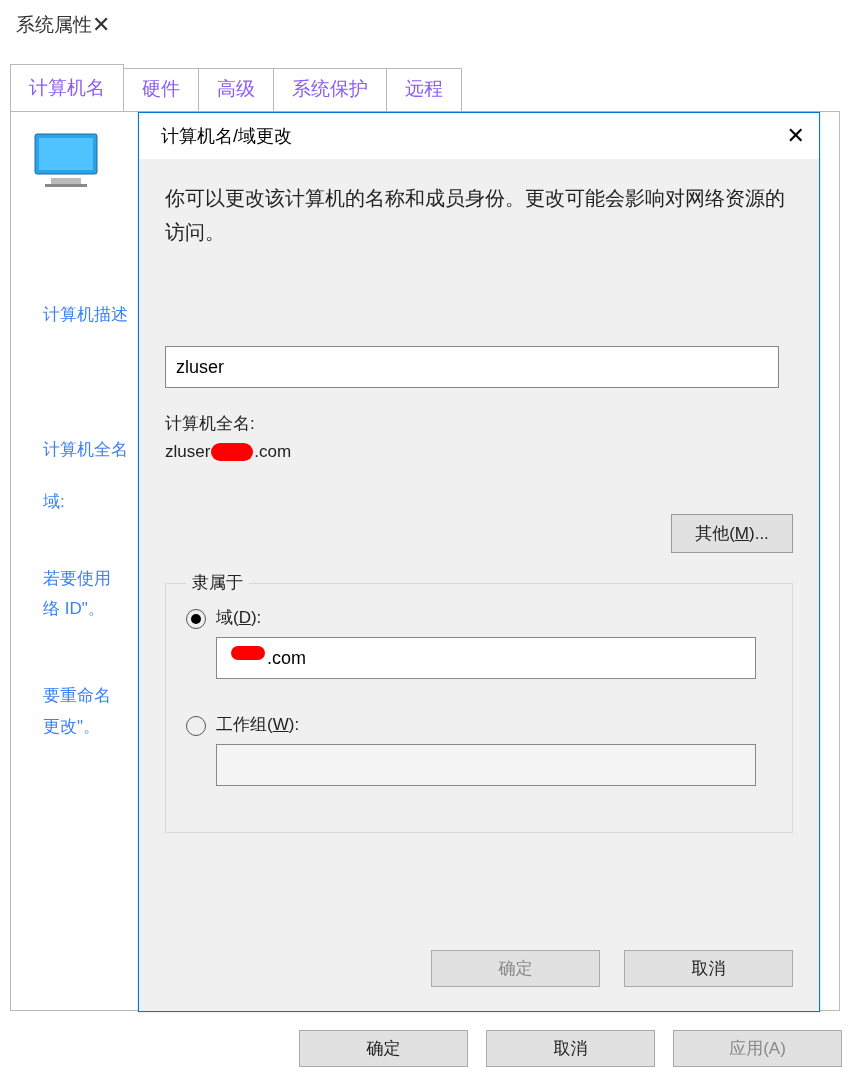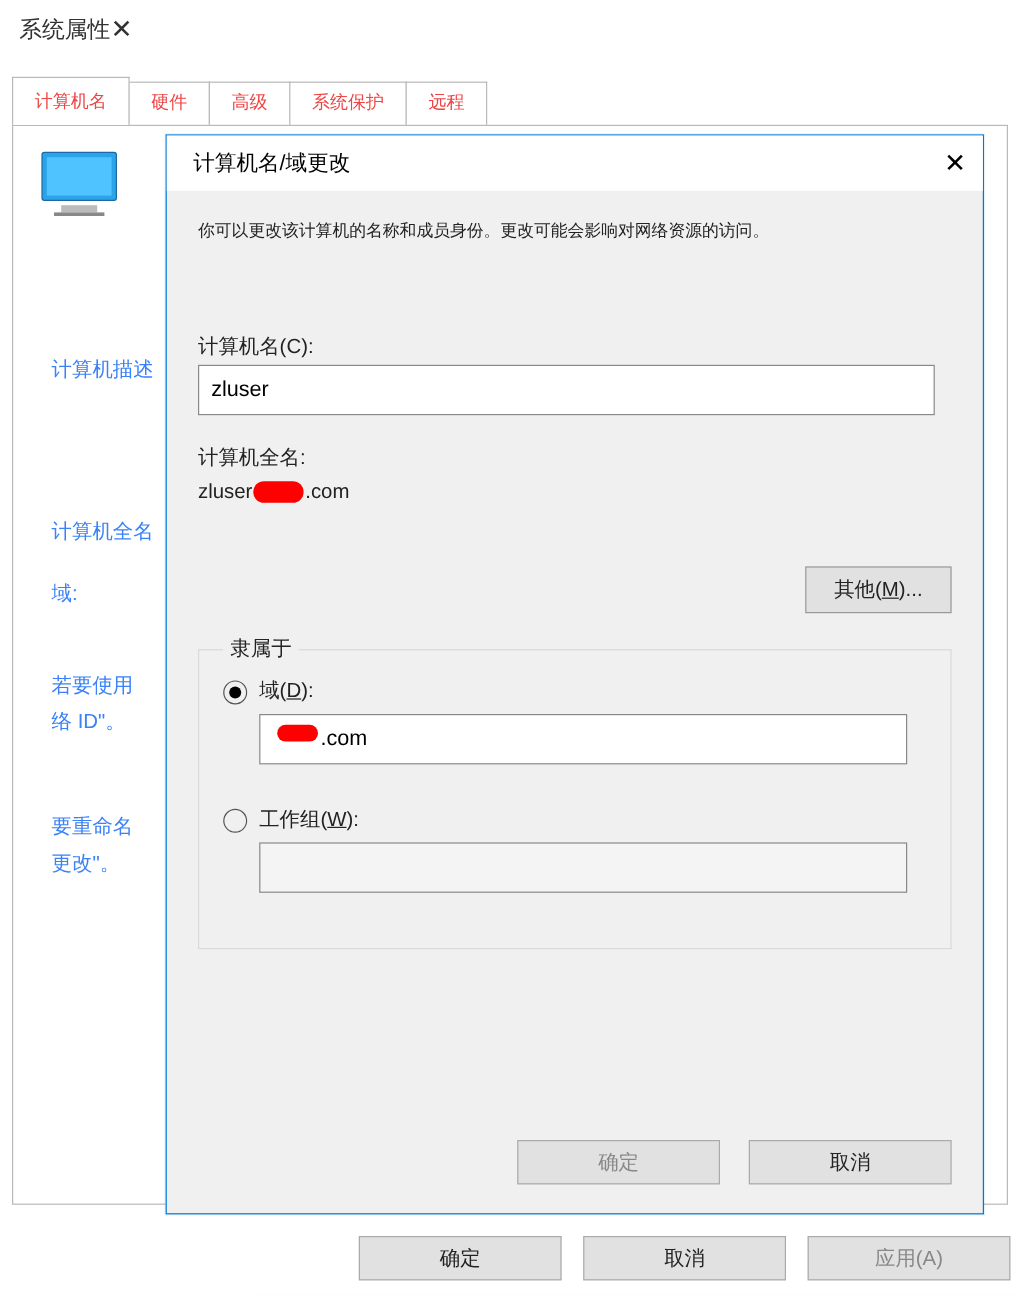--- a/index.html
+++ b/index.html
@@ -39,25 +39,25 @@
   
   .tabs {
     display: flex;
     position: relative;
   }
   .tab {
     border: 1px solid #b9b9b9;
     border-bottom: none;
     background: #fff;
     padding: 10px 18px;
-    font-size: 15px;
+    font-size: 19px;
     position: relative;
     margin-right: -1px;
     cursor: pointer;
-    color: #ef4444;
+    color: #8b5cf6;
   }
   .tab.inactive {
     top: 4px;
     padding-top: 7px;
   }
   .tab.active {
     z-index: 2;
     background: #fff;
   }
 
@@ -131,23 +131,23 @@
   }
   .inner-close {
     font-size: 22px;
     cursor: pointer;
   }
   .inner-body {
     padding: 22px 26px 0 26px;
     color: #222;
   }
   .intro {
-    font-size: 14px;
+    font-size: 20px;
     line-height: 1.7;
-    margin-bottom: 72px;
+    margin-bottom: 97px;
   }
   .field-label {
     font-size: 17px;
     margin-bottom: 4px;
   }
   .text-input {
     width: 614px;
     height: 42px;
     border: 1px solid #888;
     background: #fff;
@@ -302,23 +302,20 @@
 </div>
 
 <div class="inner-dialog">
   <div class="inner-title">
     <span>计算机名/域更改</span>
     <span class="inner-close">✕</span>
   </div>
   <div class="inner-body">
     <div class="intro">你可以更改该计算机的名称和成员身份。更改可能会影响对网络资源的访问。</div>
 
-    <div class="field-label">
-      <span>计算机名(C):</span>
-    </div>
     <input class="text-input" value="zluser" style="">
 
     <div class="field-label">计算机全名:</div>
     <div class="fullname">
       <span>zluser</span><span class="red-blob"></span><span>.com</span>
     </div>
 
     <div class="other-btn-row">
       <div class="other-btn">
         <span>其他(<span class="underline">M</span>)...</span>

